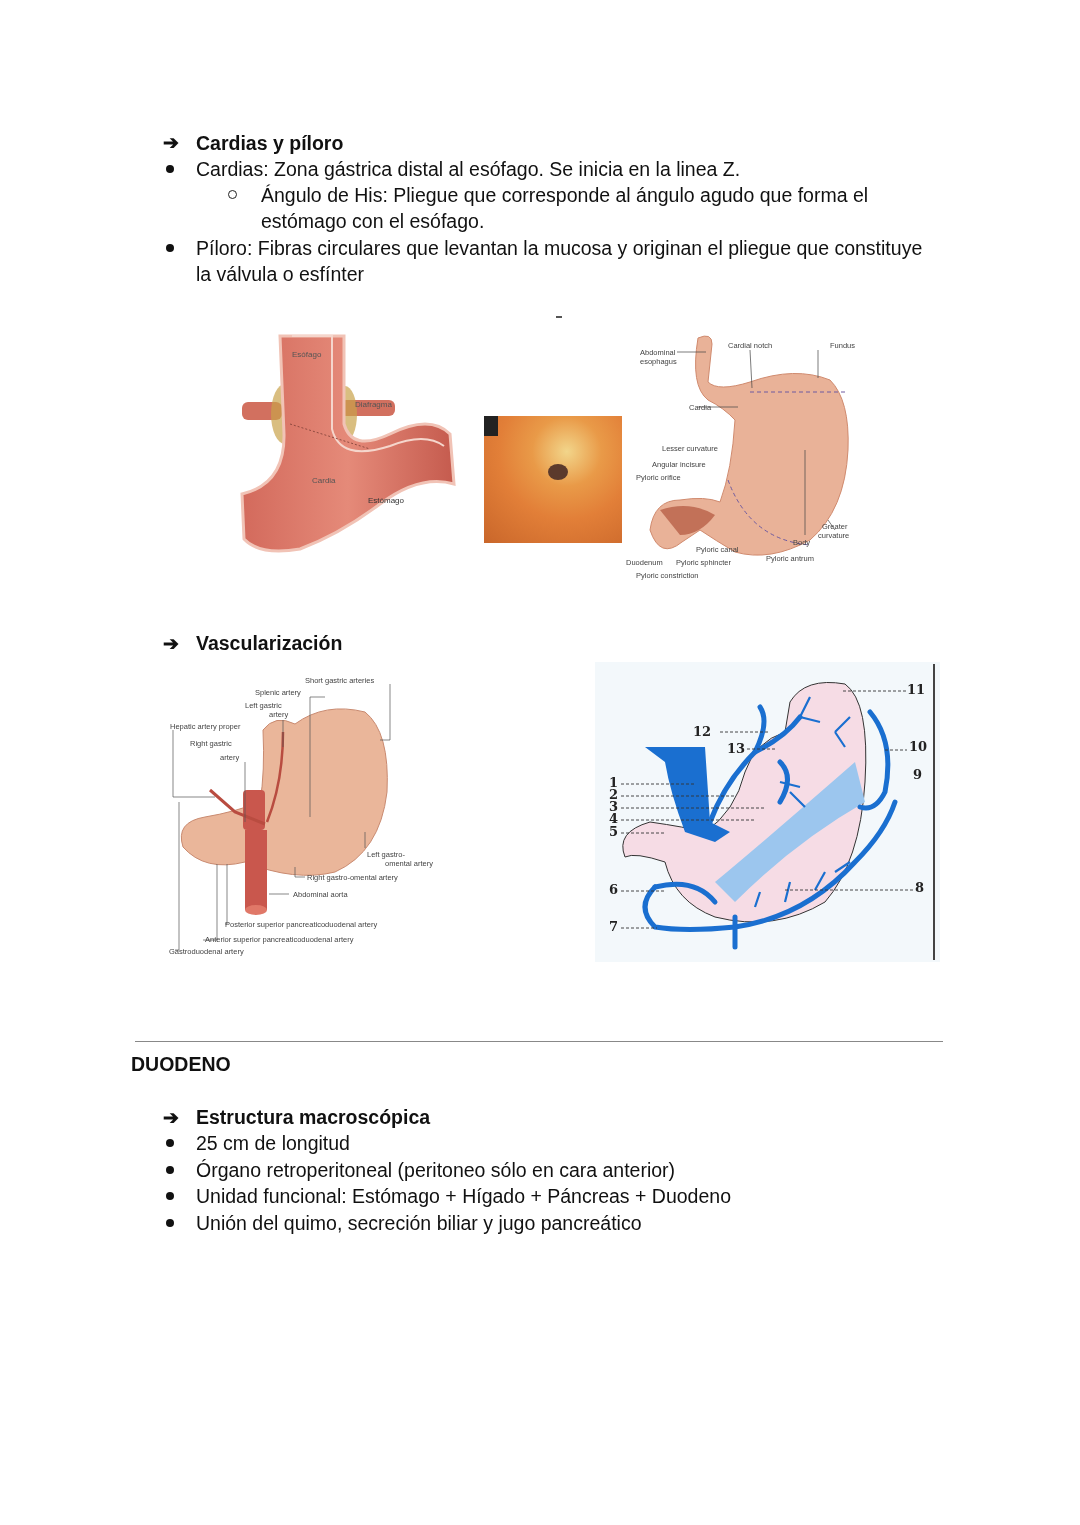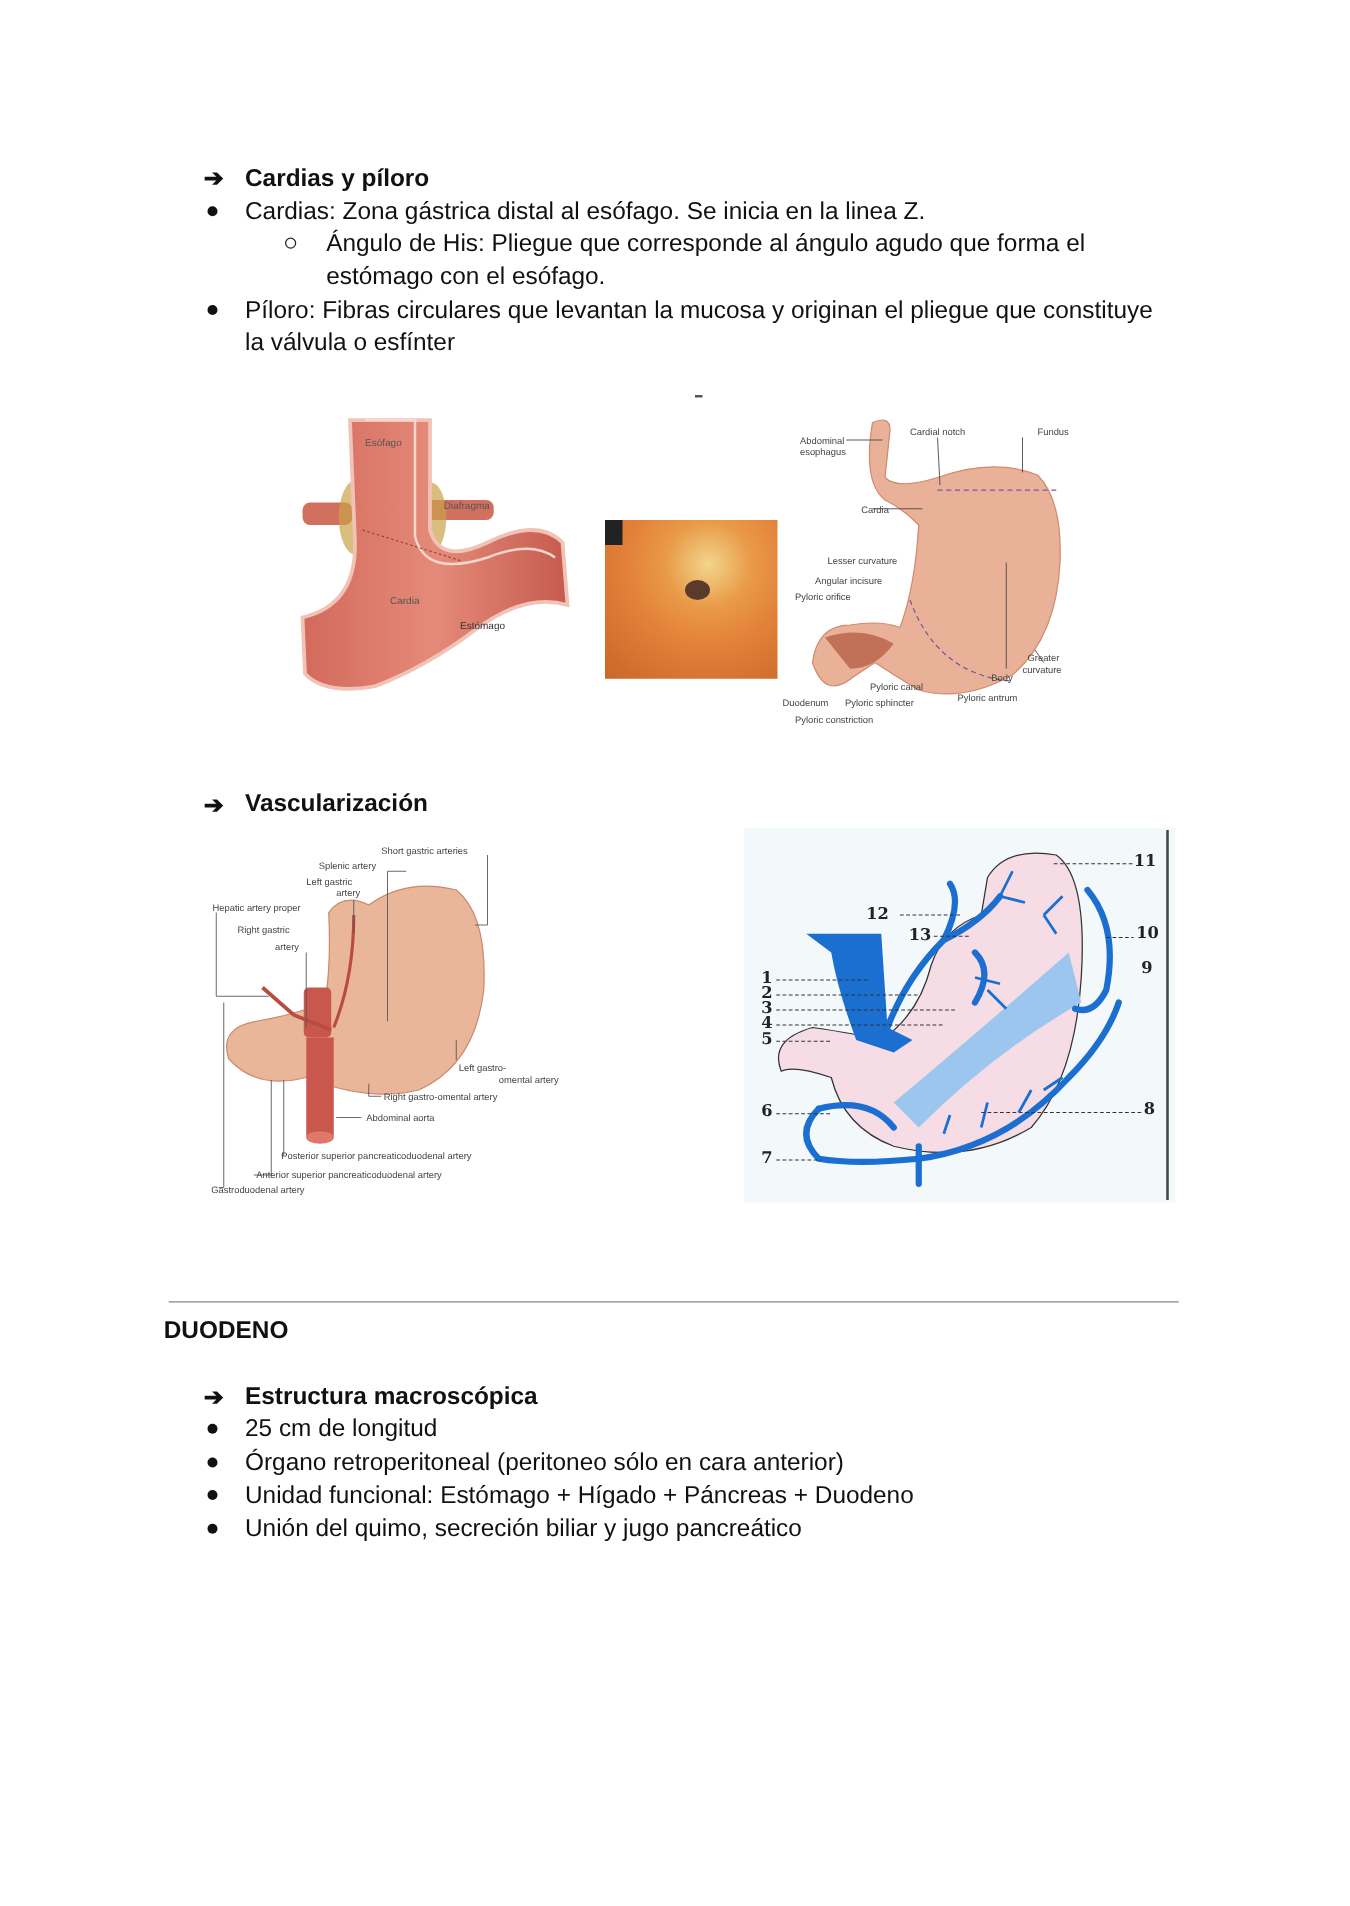--- a/index.html
+++ b/index.html
@@ -128,21 +128,21 @@
     </g>
   </svg>
   <div class="lbl" style="left:140px;top:4px;">Short gastric arteries</div>
   <div class="lbl" style="left:90px;top:16px;">Splenic artery</div>
   <div class="lbl" style="left:80px;top:29px;">Left gastric</div>
   <div class="lbl" style="left:104px;top:38px;">artery</div>
   <div class="lbl" style="left:5px;top:50px;">Hepatic artery proper</div>
   <div class="lbl" style="left:25px;top:67px;">Right gastric</div>
   <div class="lbl" style="left:55px;top:81px;">artery</div>
   <div class="lbl" style="left:202px;top:178px;">Left gastro-</div>
-  <div class="lbl" style="left:218px;top:187px;padding-left:16px;">omental artery</div>
+  <div class="lbl" style="left:204px;top:187px;padding-left:16px;">omental artery</div>
   <div class="lbl" style="left:142px;top:201px;">Right gastro-omental artery</div>
   <div class="lbl" style="left:128px;top:218px;">Abdominal aorta</div>
   <div class="lbl" style="left:60px;top:248px;">Posterior superior pancreaticoduodenal artery</div>
   <div class="lbl" style="left:40px;top:263px;">Anterior superior pancreaticoduodenal artery</div>
   <div class="lbl" style="left:4px;top:275px;">Gastroduodenal artery</div>
 </div>
 
 <div class="abs" style="left:595px;top:662px;width:345px;height:300px;background:#f3f8fb;">
   <svg width="345" height="300" viewBox="0 0 345 300">
     <path d="M195 40 Q210 15 250 22 Q275 40 270 120 Q265 200 230 240 Q180 270 120 255 Q80 240 70 200 Q40 190 30 195 Q20 170 55 160 Q90 165 110 170 Q140 150 150 110 Q160 80 190 70 Z" fill="#f6dce5" stroke="#333" stroke-width="1"></path>

